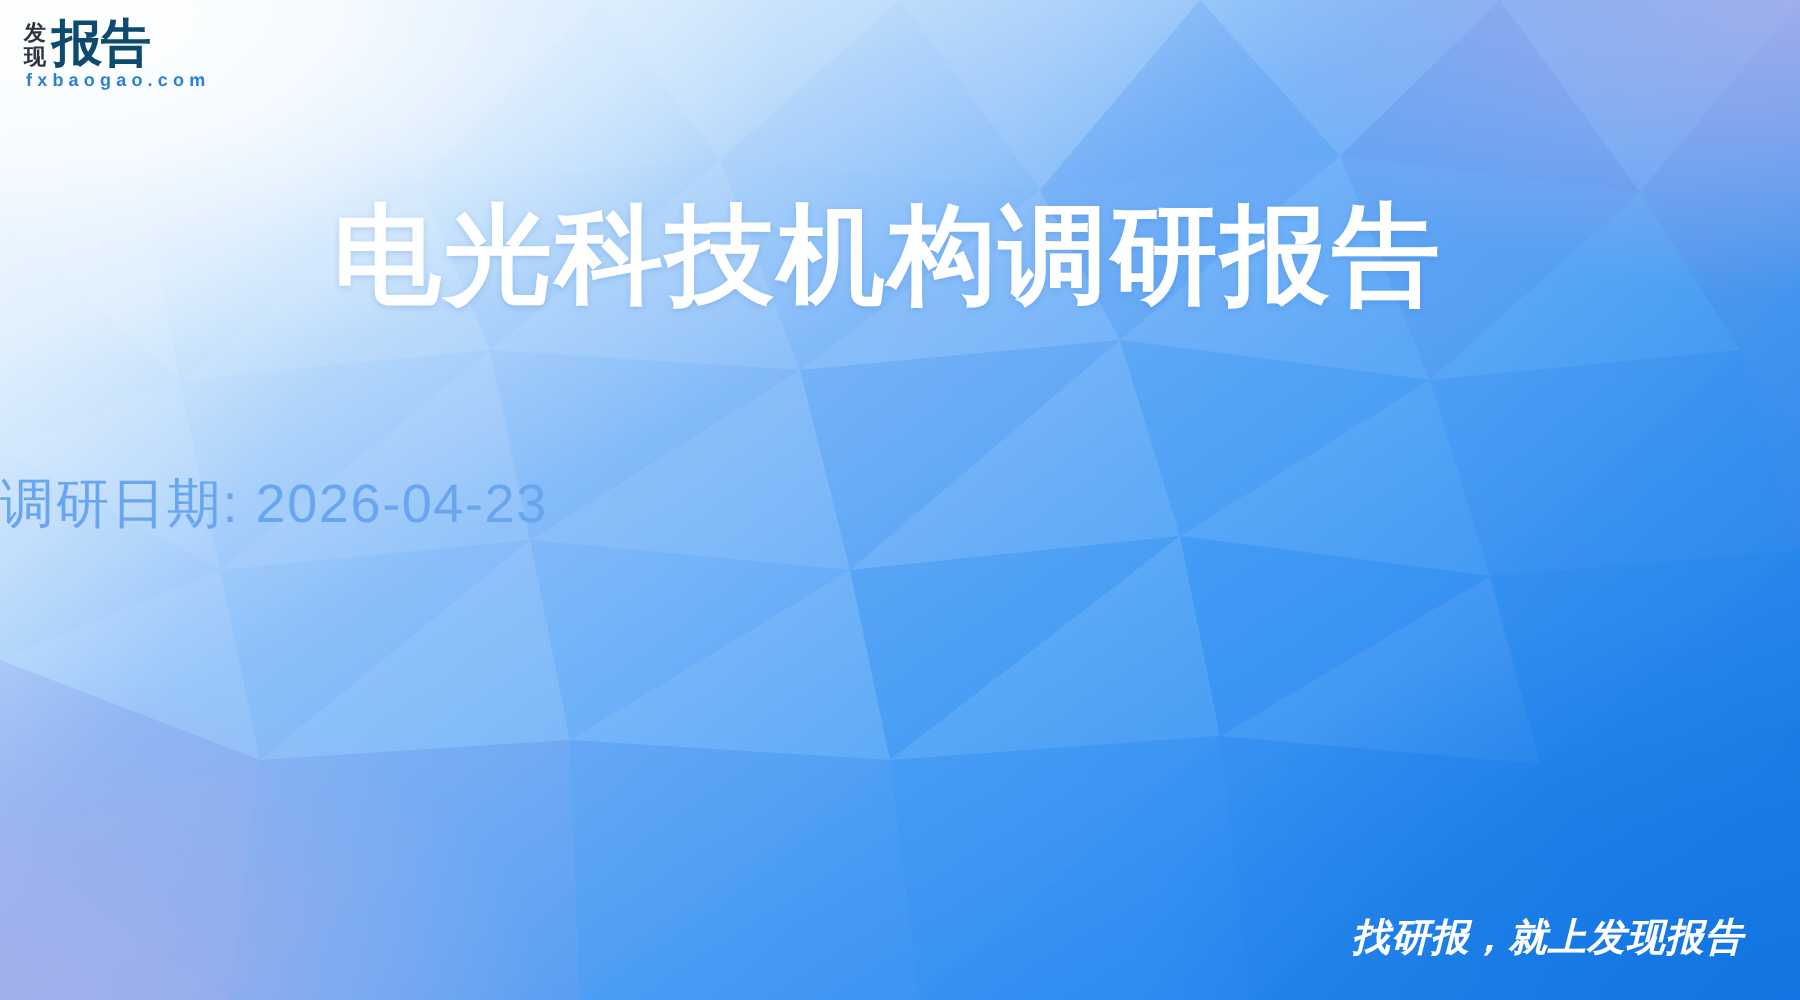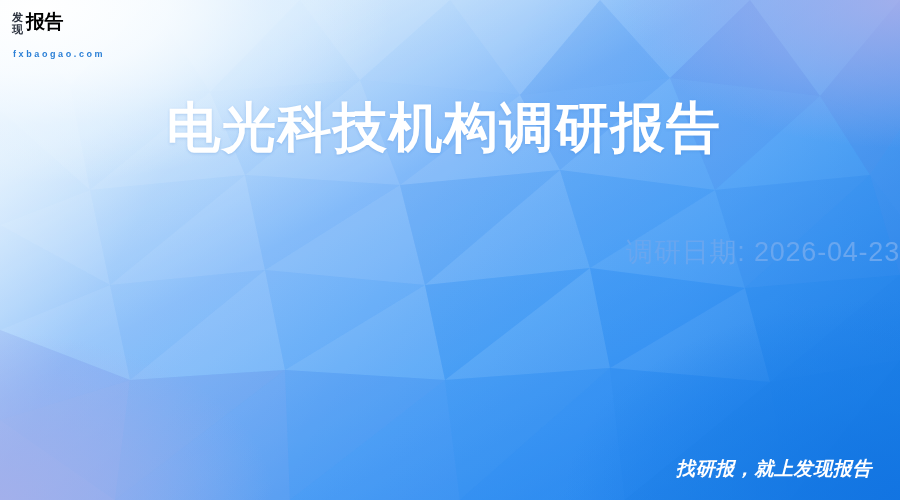--- a/index.html
+++ b/index.html
@@ -76,32 +76,32 @@
     padding-bottom: 1px;
   }
   .logo-mark span {
     font-size: 11px;
     font-weight: 700;
     color: #2d3440;
     line-height: 12px;
     letter-spacing: 0px;
   }
   .logo-word {
-    font-size: 19px;
-    font-weight: 700;
-    color: #000000;
+    font-size: 25px;
+    font-weight: 700;
+    color: #0c4a6e;
     letter-spacing: -0.5px;
     line-height: 28px;
   }
   #logo-domain {
     font-size: 9px;
     font-weight: 700;
     color: #2a7fd6;
     letter-spacing: 2.6px;
-    margin-top: 14px;
+    margin-top: 0;
     margin-left: 1px;
   }
 
   
   #title {
     position: absolute;
     left: 0;
     right: 12px;
     top: 92px;
     text-align: center;
@@ -110,21 +110,21 @@
     color: #ffffff;
     letter-spacing: 1.5px;
     text-shadow: 0 1px 3px rgba(40,110,200,0.22);
     white-space: nowrap;
   }
   #subtitle {
     position: absolute;
     left: 0;
     right: 0;
     top: 234px;
-    text-align: right;
+    text-align: left;
     font-size: 27px;
     font-weight: 400;
     color: #69a6ef;
     letter-spacing: 0.8px;
     white-space: nowrap;
   }
 
   
   #tagline {
     position: absolute;

